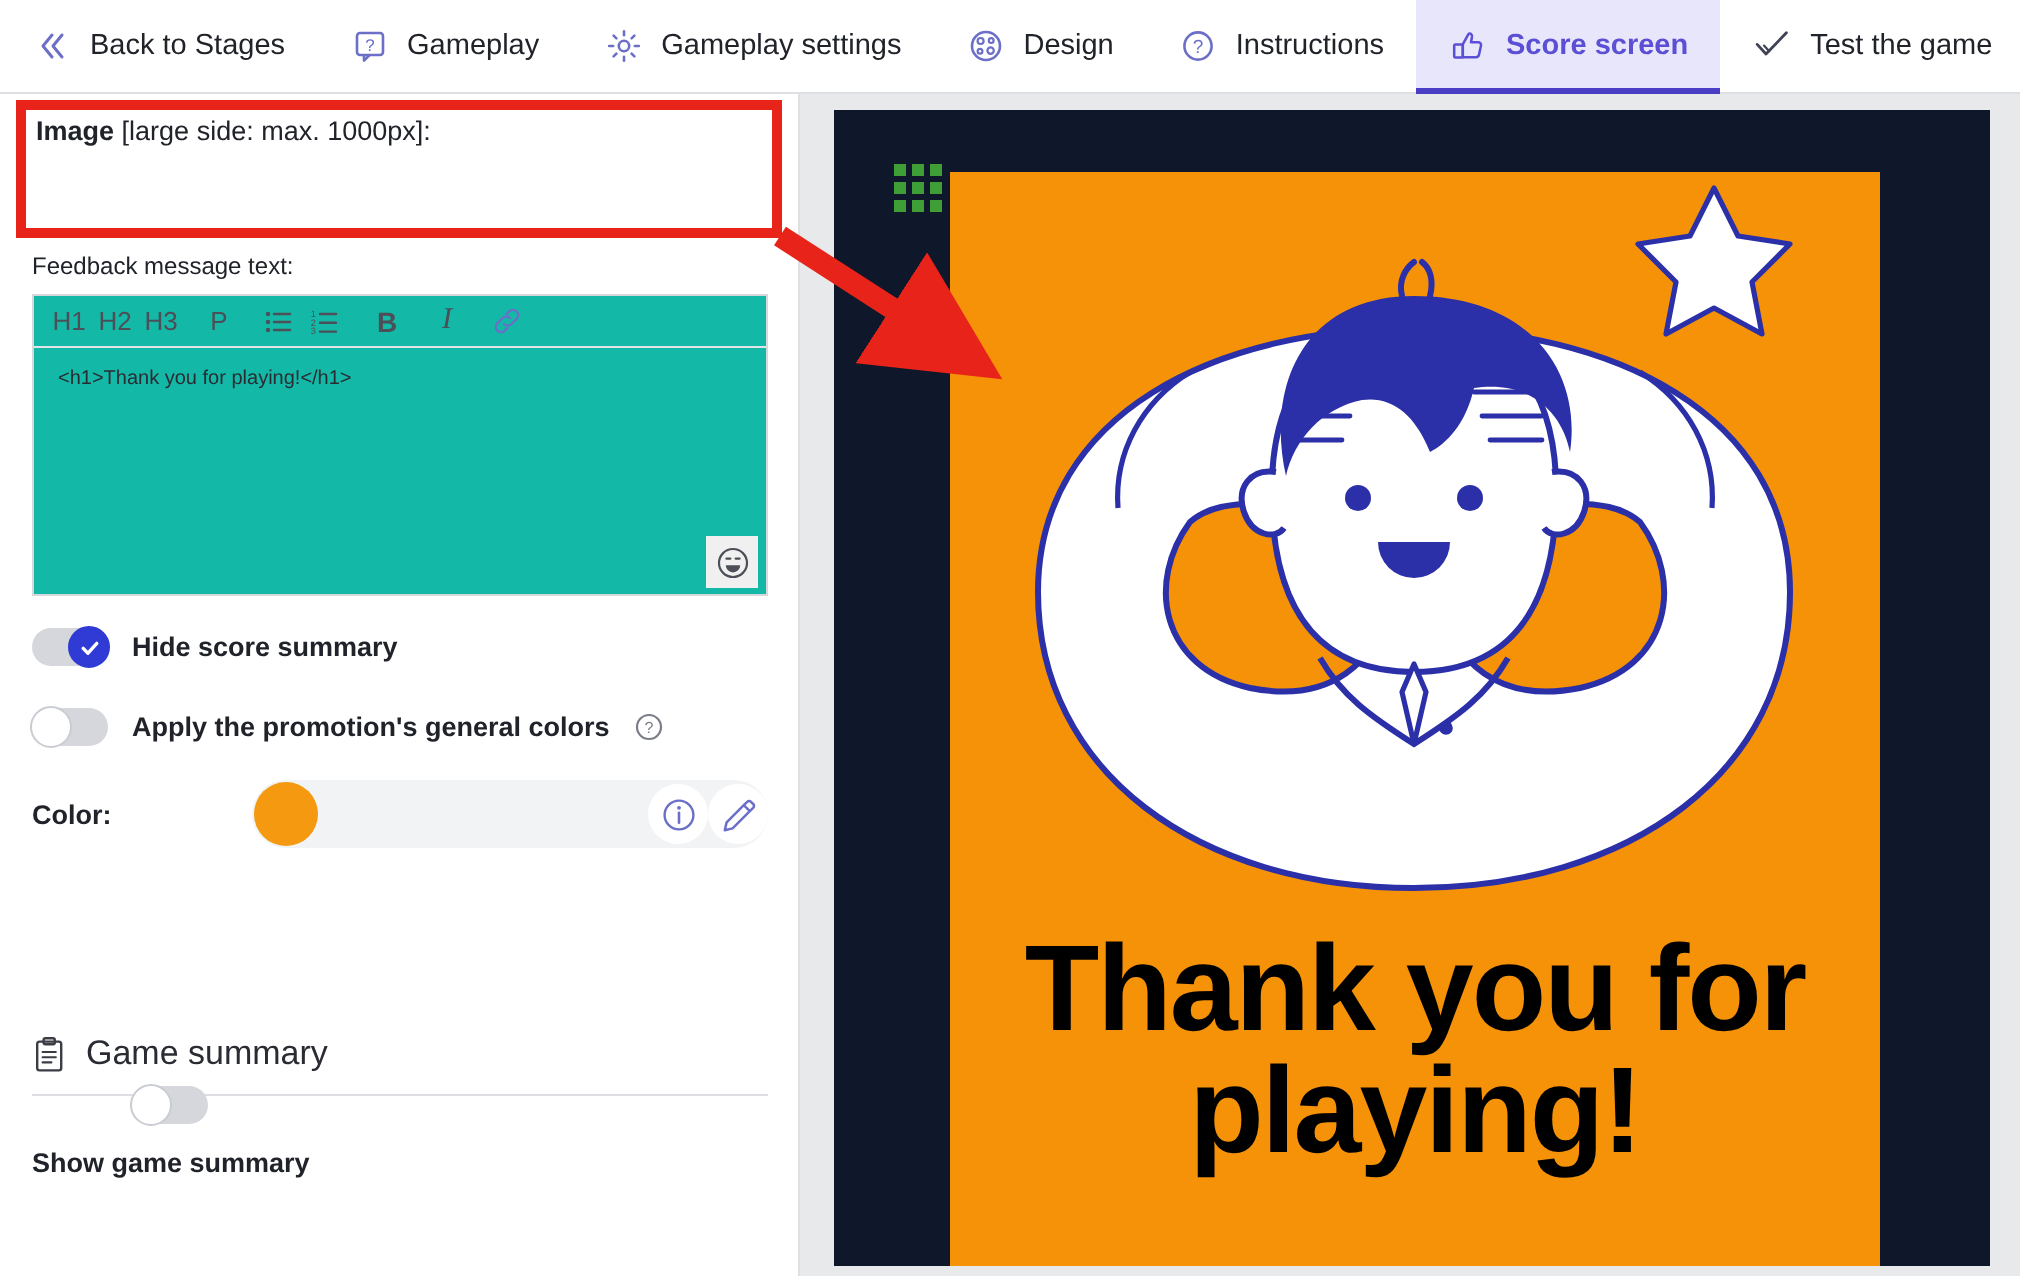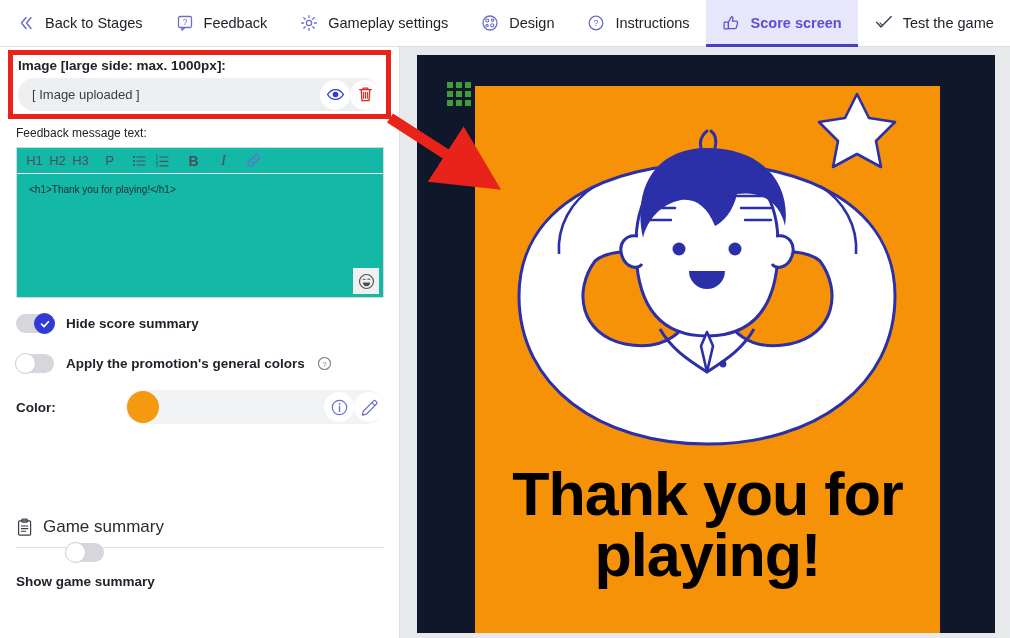--- a/index.html
+++ b/index.html
@@ -43,21 +43,21 @@
   }
   .redbox {
     position: absolute; left: 8px; top: 3px; width: 383px; height: 69px;
     border: 5px solid #e8231a; background: #ffffff;
   }
   .imglabel {
     position: absolute; left: 18px; top: 11px;
     font-size: 13.5px; color: #21232a;
   }
   .imglabel b { font-weight: bold; }
-  .imglabel span.sub { font-weight: bold; }
+  .imglabel span.sub { font-weight: normal; }
 
   .imgrow {
     position: absolute; left: 18px; top: 31px; width: 362px; height: 33px;
     background: #eeeff1; border-radius: 17px;
     display: flex; align-items: center;
   }
   .imgrow .fname { font-size: 13px; color: #3a3c42; margin-left: 14px; }
   .iconbtn {
     width: 30px; height: 30px; border-radius: 50%; background: #fff;
     display: flex; align-items: center; justify-content: center;
@@ -169,21 +169,21 @@
       <span>Back to Stages</span>
     </div>
     <div class="tab">
       <span class="ticon">
         <svg width="18" height="18" viewBox="0 0 18 18">
             <rect x="2.5" y="2.5" width="13" height="11" rx="1.5" fill="none" stroke="#6b6fc8" stroke-width="1.3"></rect>
             <path d="M6 13.5 6 16.3 8.8 13.5" fill="none" stroke="#6b6fc8" stroke-width="1.3" stroke-linejoin="round"></path>
             <text x="9" y="11.3" font-size="8.5" fill="#6b6fc8" text-anchor="middle" font-family="Liberation Sans">?</text>
           </svg>
       </span>
-      <span>Feedback</span>
+      <span>Gameplay</span>
     </div>
     <div class="tab">
       <span class="ticon">
         <svg width="18" height="18" viewBox="0 0 18 18">
             <circle cx="9" cy="9" r="2.6" fill="none" stroke="#6b6fc8" stroke-width="1.3"></circle>
             <path d="M9 1.6v2M9 14.4v2M1.6 9h2M14.4 9h2M3.8 3.8l1.4 1.4M12.8 12.8l1.4 1.4M14.2 3.8l-1.4 1.4M5.2 12.8l-1.4 1.4" stroke="#6b6fc8" stroke-width="1.3" stroke-linecap="round"></path>
           </svg>
       </span>
       <span>Gameplay settings</span>
     </div>
@@ -230,36 +230,20 @@
 
   <div class="leftpanel">
 
     <div class="redbox" style="border-color: rgb(232, 35, 26);"></div>
 
     <div class="imglabel">
       <b>Image</b>
       <span class="sub">[large side: max. 1000px]:</span>
     </div>
 
-    <div class="imgrow">
-      <span class="fname">[ Image uploaded ]</span>
-      <span class="spacer"></span>
-      <span class="iconbtn">
-        <svg width="19" height="19" viewBox="0 0 19 19">
-            <path d="M1.6 9.5S4.6 4.6 9.5 4.6 17.4 9.5 17.4 9.5 14.4 14.4 9.5 14.4 1.6 9.5 1.6 9.5z" fill="none" stroke="#2f3bd4" stroke-width="1.4"></path>
-            <circle cx="9.5" cy="9.5" r="2.8" fill="#2f3bd4"></circle>
-          </svg>
-      </span>
-      <span class="iconbtn">
-        <svg width="19" height="19" viewBox="0 0 19 19">
-            <path d="M3.6 4.6h11.8M7.2 4.6V3.1h4.6v1.5M5.2 4.6l.8 11.1h7l.8-11.1" fill="none" stroke="#e8231a" stroke-width="1.3" stroke-linecap="round" stroke-linejoin="round"></path>
-            <path d="M7.6 7.2v6M9.5 7.2v6M11.4 7.2v6" stroke="#e8231a" stroke-width="1.1" stroke-linecap="round"></path>
-          </svg>
-      </span>
-    </div>
 
     <div class="fmlabel">Feedback message text:</div>
 
     <div class="editor">
       <div class="editor-toolbar">
         <span class="tb">H1</span>
         <span class="tb">H2</span>
         <span class="tb">H3</span>
         <span class="tb sep">P</span>
         <span class="tb sep">

